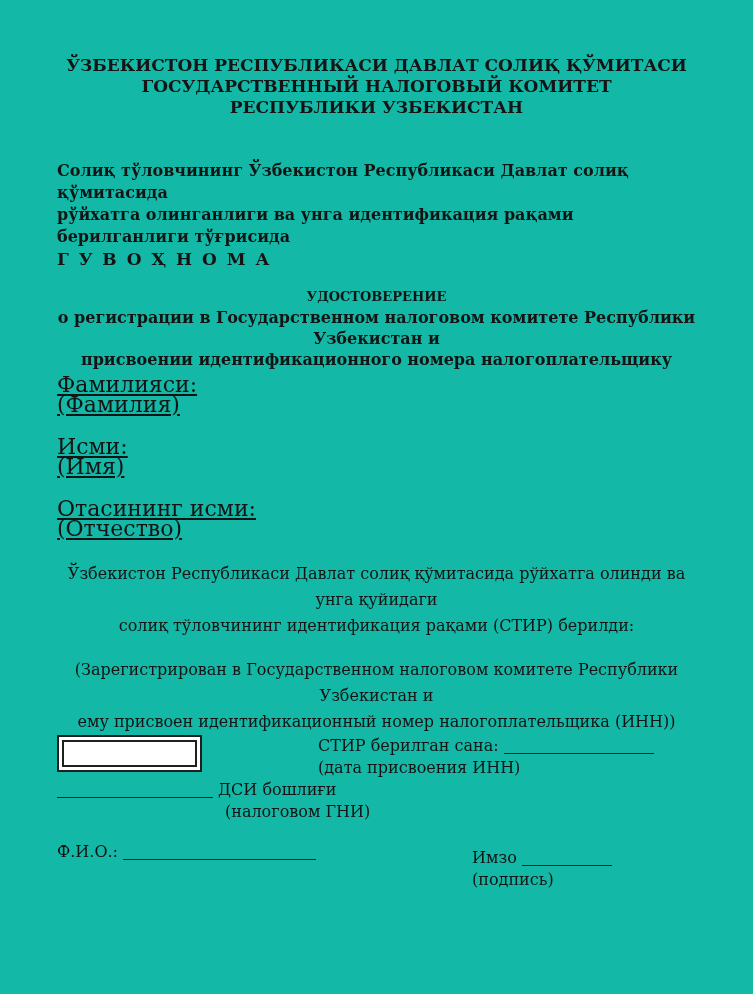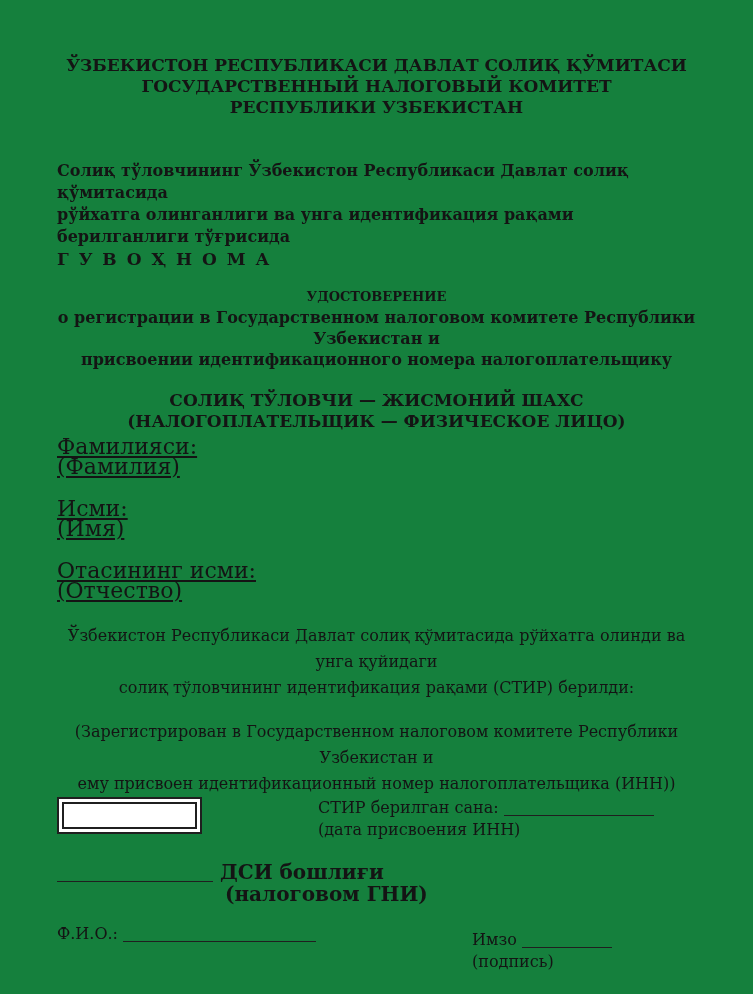--- a/index.html
+++ b/index.html
@@ -1,21 +1,21 @@
 <!DOCTYPE html>
 <html><head>
 <meta charset="utf-8">
 <style>
   html, body { margin:0; padding:0; background:#ffffff; }
   body {
     width:753px; height:994px; overflow:hidden;
     font-family:"DejaVu Serif", "Liberation Serif", serif;
     color:#141414;
   }
-  .page { box-sizing:border-box; width:753px; height:994px; padding:55px 57px 0 57px; background:#15803d; }
+  .page { box-sizing:border-box; width:753px; height:994px; padding:55px 57px 0 57px; background:#14b8a6; }
 
   .doc-header { text-align:center; font-weight:bold; font-size:17px; line-height:21px; }
 
   .cert-uz { margin-top:42px; text-align:left; font-weight:bold; font-size:16px; line-height:22px; }
   .cert-uz .cert-title { font-size:17px; letter-spacing:2px; }
 
   .cert-ru { margin-top:16px; text-align:center; font-weight:bold; font-size:16px; line-height:21px; }
   .cert-ru .cert-title { font-size:13px; }
 
   .taxpayer { margin-top:20px; text-align:center; font-weight:bold; font-size:17px; line-height:21px; }
@@ -29,21 +29,21 @@
 
   .tin-row { display:flex; align-items:flex-start; font-size:16px; line-height:22px; }
   .tin-box { width:145px; height:37px; box-sizing:border-box; border:2px solid #1f1f1f; padding:3px; background:#ffffff; }
   .tin-box-inner { box-sizing:border-box; height:100%; border:2px solid #1f1f1f; text-align:center; font-size:15px; line-height:23px; }
   .tin-date { margin-left:116px; }
 
   .blank { display:inline-block; height:14px; border-bottom:1px solid #1f1f1f; vertical-align:-3px; }
   .w150 { width:150px; } .w156 { width:156px; } .w193 { width:193px; }
   .w90 { width:90px; }
 
-  .dsi-row { margin-top:20px; font-size:20px; line-height:22px;font-weight:bold; }
+  .dsi-row { font-size:16px; line-height:22px; }
   .dsi-ru { margin-left:168px; }
 
   .fio-row { margin-top:18px; position:relative; font-size:16px; line-height:22px; min-height:44px; }
   .sign-block { position:absolute; left:415px; top:6px; }
 
   .nowrap { white-space:nowrap; }
 </style>
 </head>
 <body>
 
@@ -60,24 +60,20 @@
     <div>рўйхатга олинганлиги ва унга идентификация рақами берилганлиги тўғрисида</div>
     <div class="cert-title">Г У В О Ҳ Н О М А</div>
   </div>
 
   <div class="cert-ru">
     <div class="cert-title">УДОСТОВЕРЕНИЕ</div>
     <div>о регистрации в Государственном налоговом комитете Республики Узбекистан и</div>
     <div>присвоении идентификационного номера налогоплательщику</div>
   </div>
 
-  <div class="taxpayer">
-    <div>СОЛИҚ ТЎЛОВЧИ — ЖИСМОНИЙ ШАХС</div>
-    <div>(НАЛОГОПЛАТЕЛЬЩИК — ФИЗИЧЕСКОЕ ЛИЦО)</div>
-  </div>
 
   <div class="fields">
     <div class="field">
       <div>Фамилияси:</div>
       <div>(Фамилия)</div>
     </div>
     <div class="field">
       <div>Исми:</div>
       <div>(Имя)</div>
     </div>

